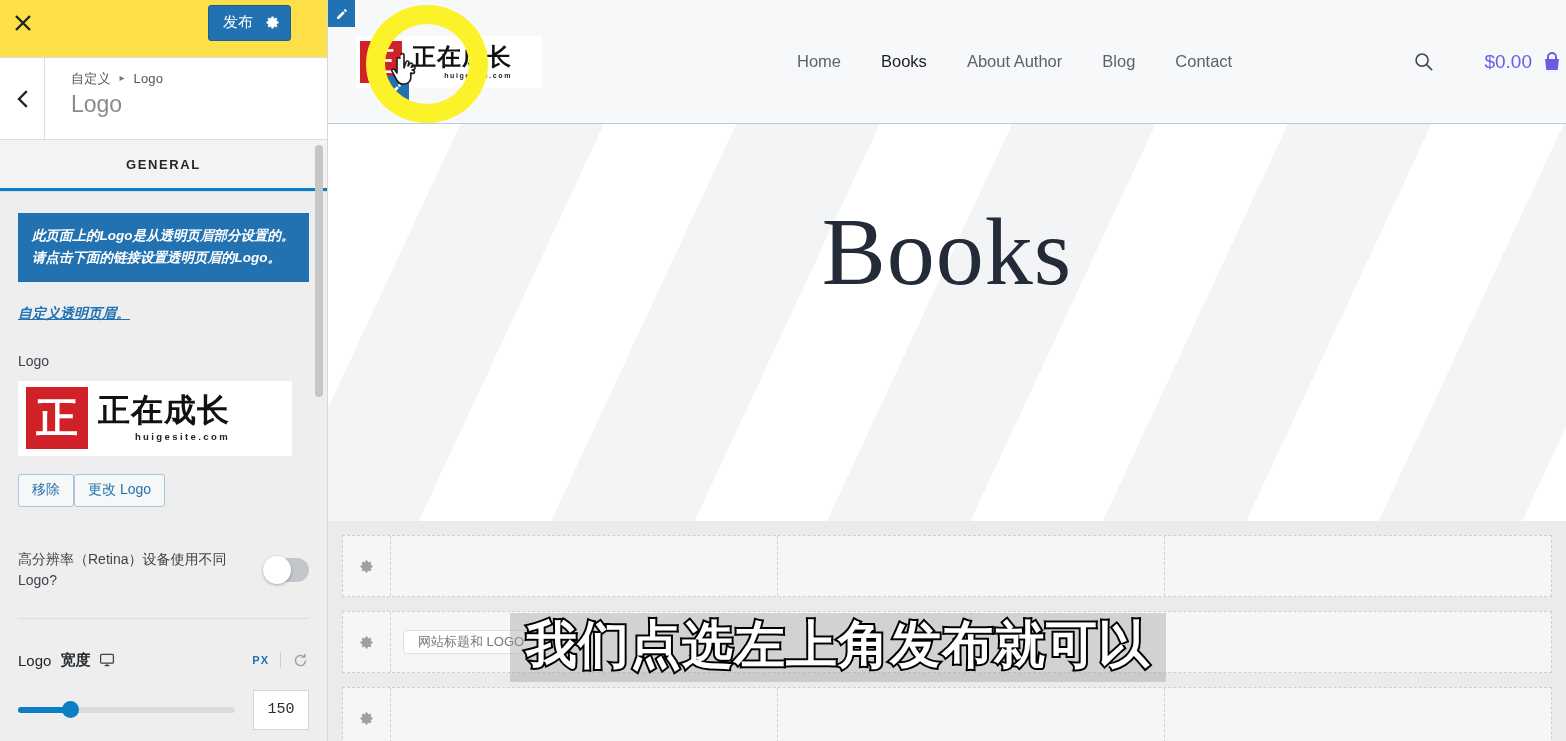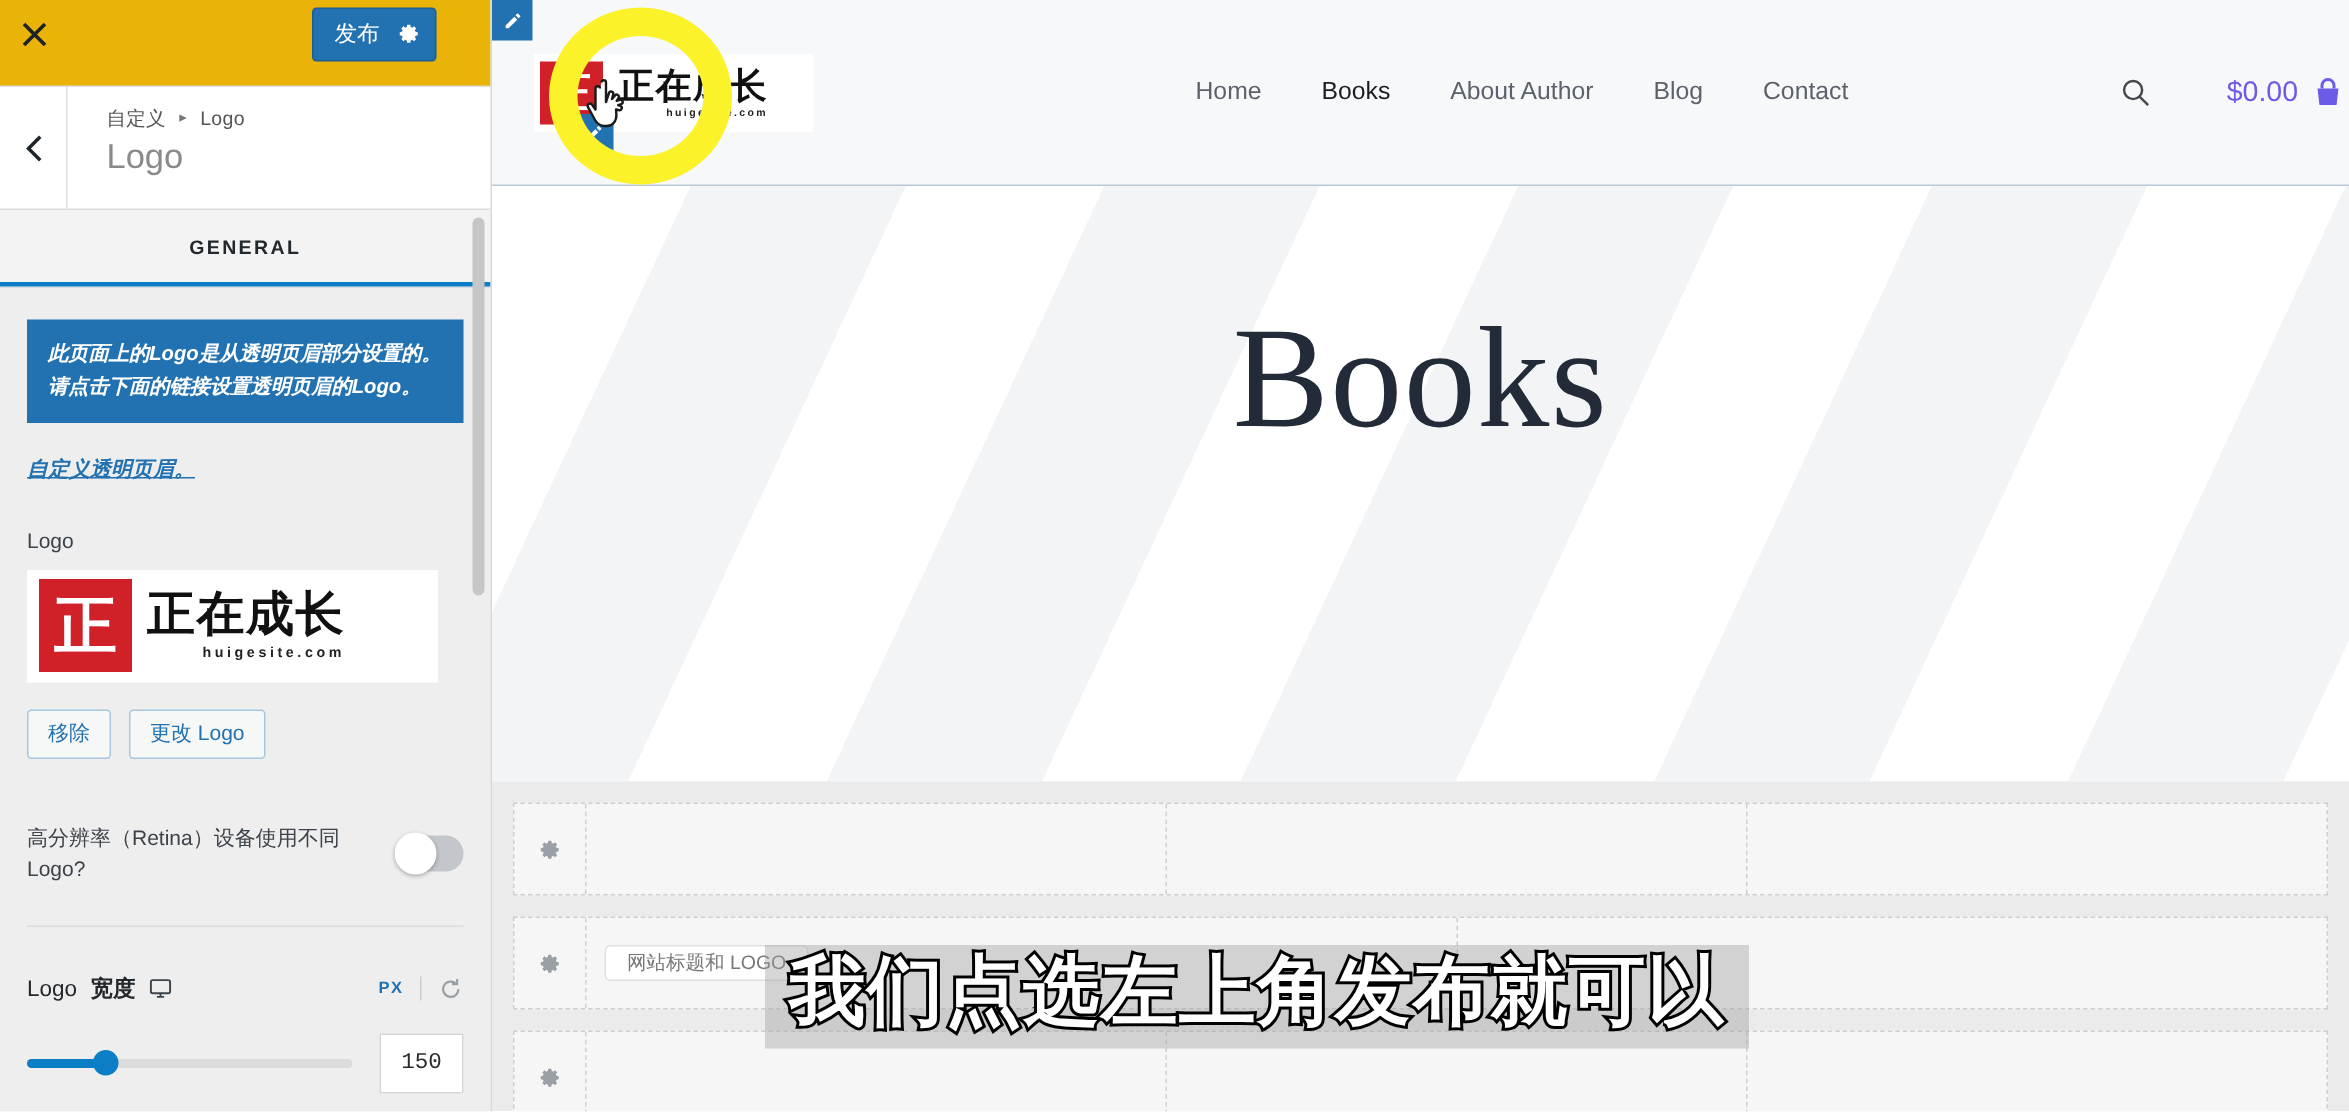--- a/index.html
+++ b/index.html
@@ -15,21 +15,21 @@
   
   .sidebar {
     width: 328px; height: 741px;
     background: #eeeeee;
     position: relative;
     flex: 0 0 328px;
     border-right: 1px solid #d8d8d8;
     overflow: hidden;
   }
   .sb-topbar {
-    height: 58px; background: #eab308;
+    height: 58px; background: #fde047;
     border-bottom: 1px solid #ddd;
     display: flex; align-items: center; justify-content: space-between;
     padding: 0 12px 12px 0;
     position: relative;
   }
   .close-btn {
     width: 45px; height: 57px;
     display: flex; align-items: center; justify-content: center;
     cursor: pointer;
   }
@@ -135,21 +135,21 @@
   .logo-cn {
     font-family: "DejaVu Sans", sans-serif;
     font-size: 32px; font-weight: 700; color: #111; line-height: 1;
     letter-spacing: 1px;
   }
   .logo-dom {
     font-size: 9.5px; letter-spacing: 2.4px; color: #222;
     text-align: right; margin-top: 5px; font-weight: 700;
   }
 
-  .btn-row { display: flex; gap: 12px; margin-bottom: 42px; }
+  .btn-row { display: flex; margin-bottom: 42px; }
   .sec-btn {
     background: #f6f7f7;
     border: 1px solid #a7c7e0;
     color: #2271b1;
     border-radius: 3px;
     height: 33px; padding: 0 13px;
     font-size: 14px; cursor: pointer;
     display: flex; align-items: center;
   }
 
@@ -278,21 +278,21 @@
   .bcell:last-child { border-right: none; justify-content: flex-end; }
   .bchip {
     background: #fff; border: 1px solid #e0e0e0; border-radius: 4px;
     height: 24px; min-width: 118px; padding: 0 14px;
     display: flex; align-items: center; justify-content: space-between;
     font-size: 13px; color: #777; cursor: pointer; gap: 18px;
   }
   .bchip .x { color: #555; font-size: 14px; cursor: pointer; }
 
   .overlay-caption {
-    position: absolute; left: 182px; top: 109px;
+    position: absolute; left: 182px; top: 92px;
     background: rgba(160,160,160,.42);
     padding: 4px 16px 10px;
     z-index: 20;
   }
   .overlay-caption span {
     font-family: "DejaVu Sans", sans-serif;
     font-size: 51px; font-weight: 700; color: #fff;
     letter-spacing: 1px; line-height: 1.08;
     -webkit-text-stroke: 4px #000;
     paint-order: stroke fill;

